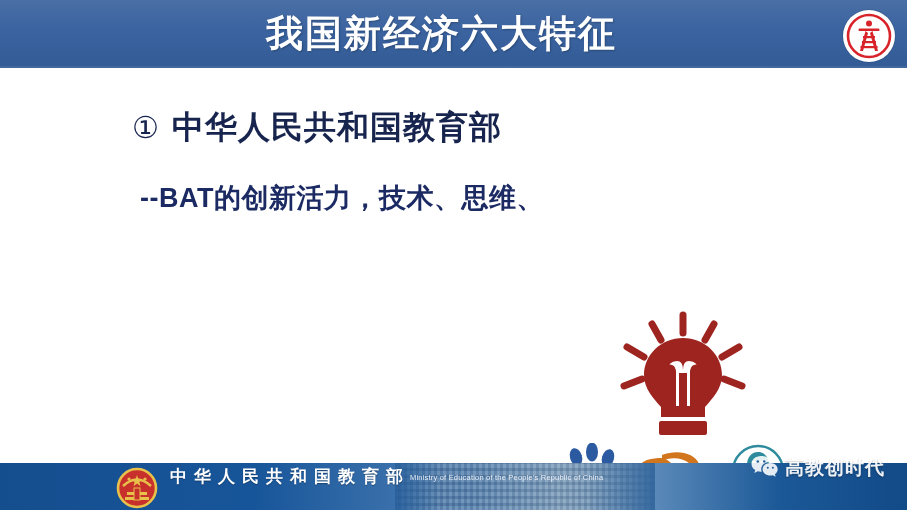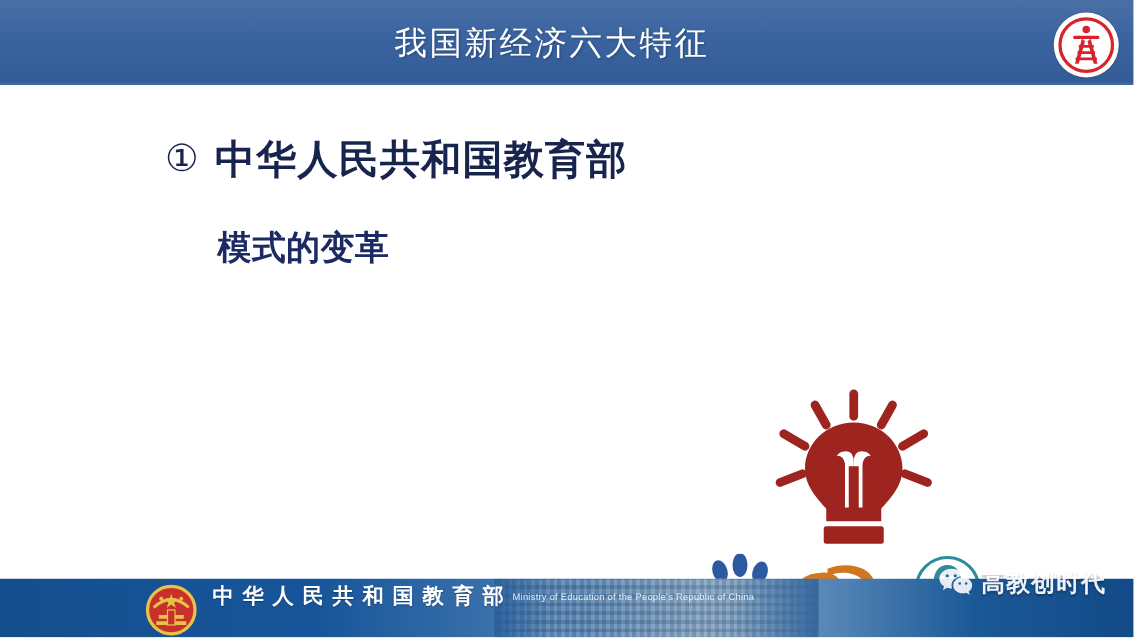--- a/index.html
+++ b/index.html
@@ -14,21 +14,21 @@
 
   
   .header{
     position:absolute;left:0;top:0;width:907px;height:68px;
     background:linear-gradient(180deg,#4a6fa5 0%,#3a63a0 45%,#335c96 100%);
     box-shadow:inset 0 -2px 0 rgba(255,255,255,0.08);
   }
   .header-title{
     position:absolute;left:0;top:0;width:907px;height:68px;
     display:flex;align-items:center;justify-content:center;
-    color:#ffffff;font-size:26px;font-weight:normal;
+    color:#ffffff;font-size:37px;font-weight:bold;
     letter-spacing:2px;
     text-shadow:1px 1px 2px rgba(0,0,0,0.25);
     padding-right:24px;box-sizing:border-box;
   }
   .header-logo{
     position:absolute;right:12px;top:10px;width:52px;height:52px;
     border-radius:50%;background:#ffffff;
     display:flex;align-items:center;justify-content:center;
     box-shadow:0 0 0 1px rgba(0,0,0,0.08);
   }
@@ -132,21 +132,21 @@
 
   <div class="content">
 
     <div class="heading-line">
       <span class="circled-num">①</span>
       <span>中华人民共和国教育部</span>
     </div>
 
     <div class="bullets">
       <div class="bullet">
-        <span class="l2">模式的变革</span>
+        <span class="l1">--BAT的创新活力，技术、思维、</span>
       </div>
       <div class="bullet">
       </div>
     </div>
 
     <div class="bulb">
       <svg width="150" height="130" viewBox="0 0 150 130" aria-hidden="true">
         <g stroke="#9e2420" stroke-width="7" stroke-linecap="round">
           <line x1="75" y1="4" x2="75" y2="22"></line>
           <line x1="44" y1="13" x2="53" y2="29"></line>

